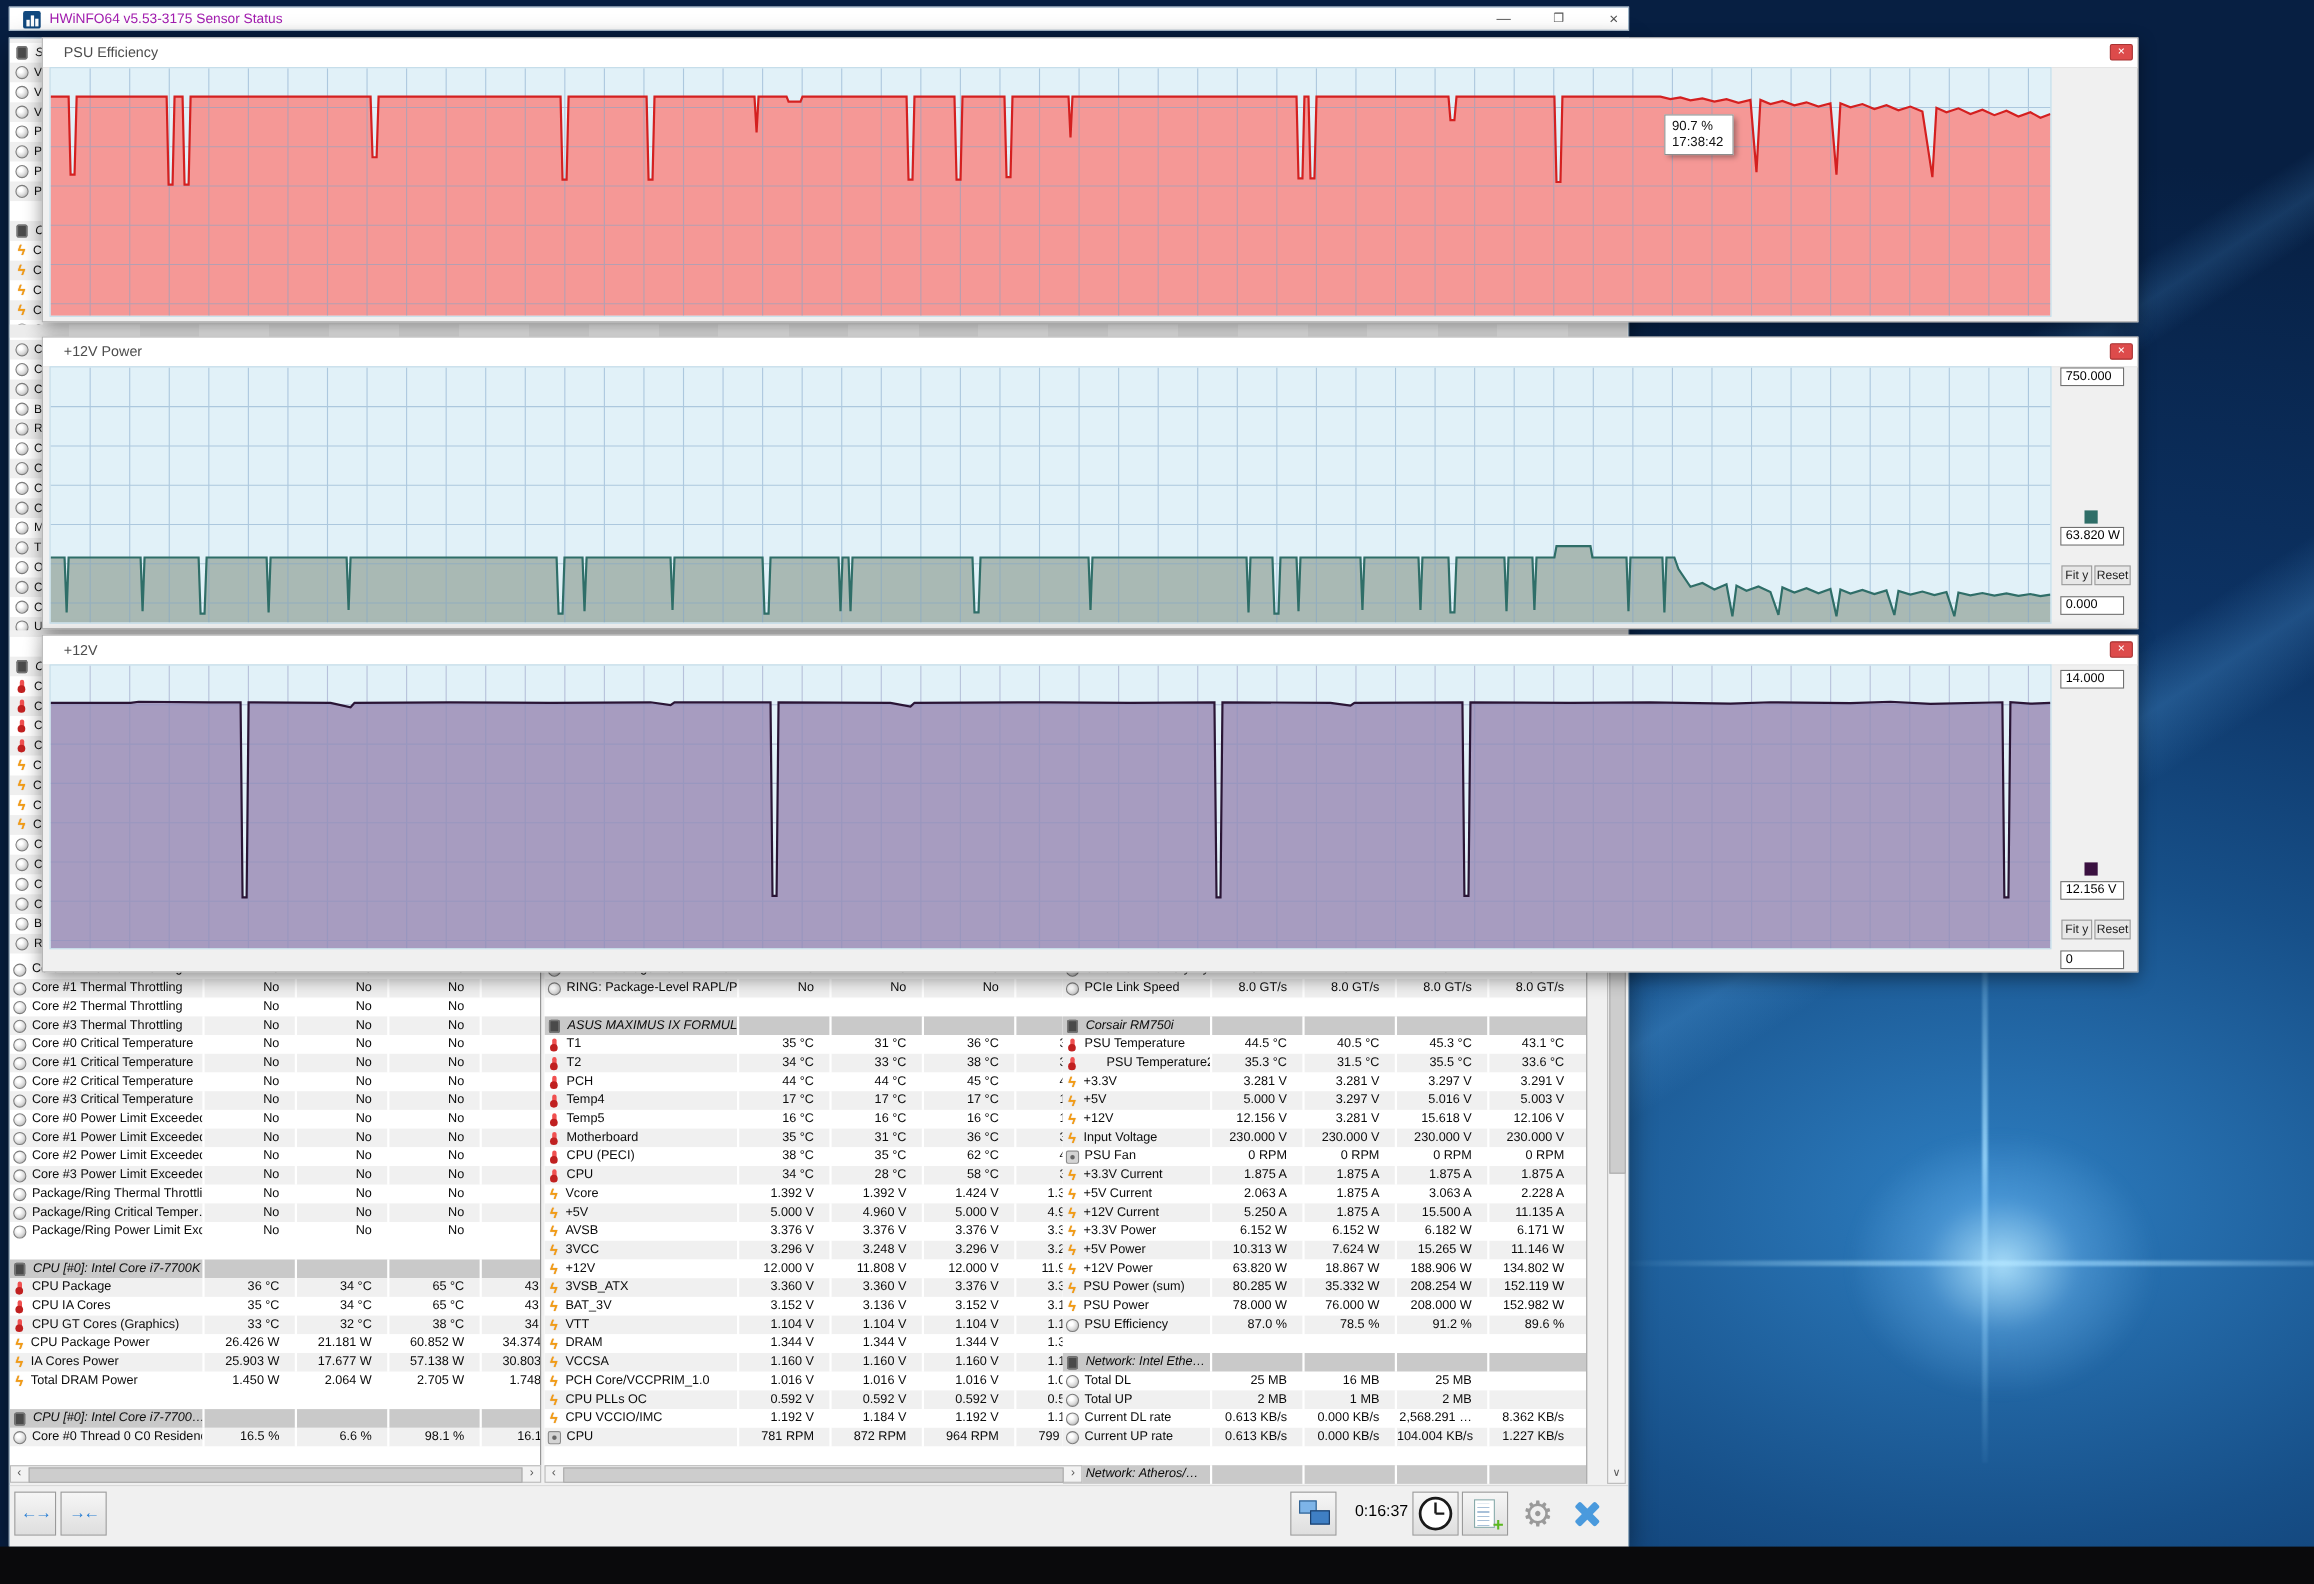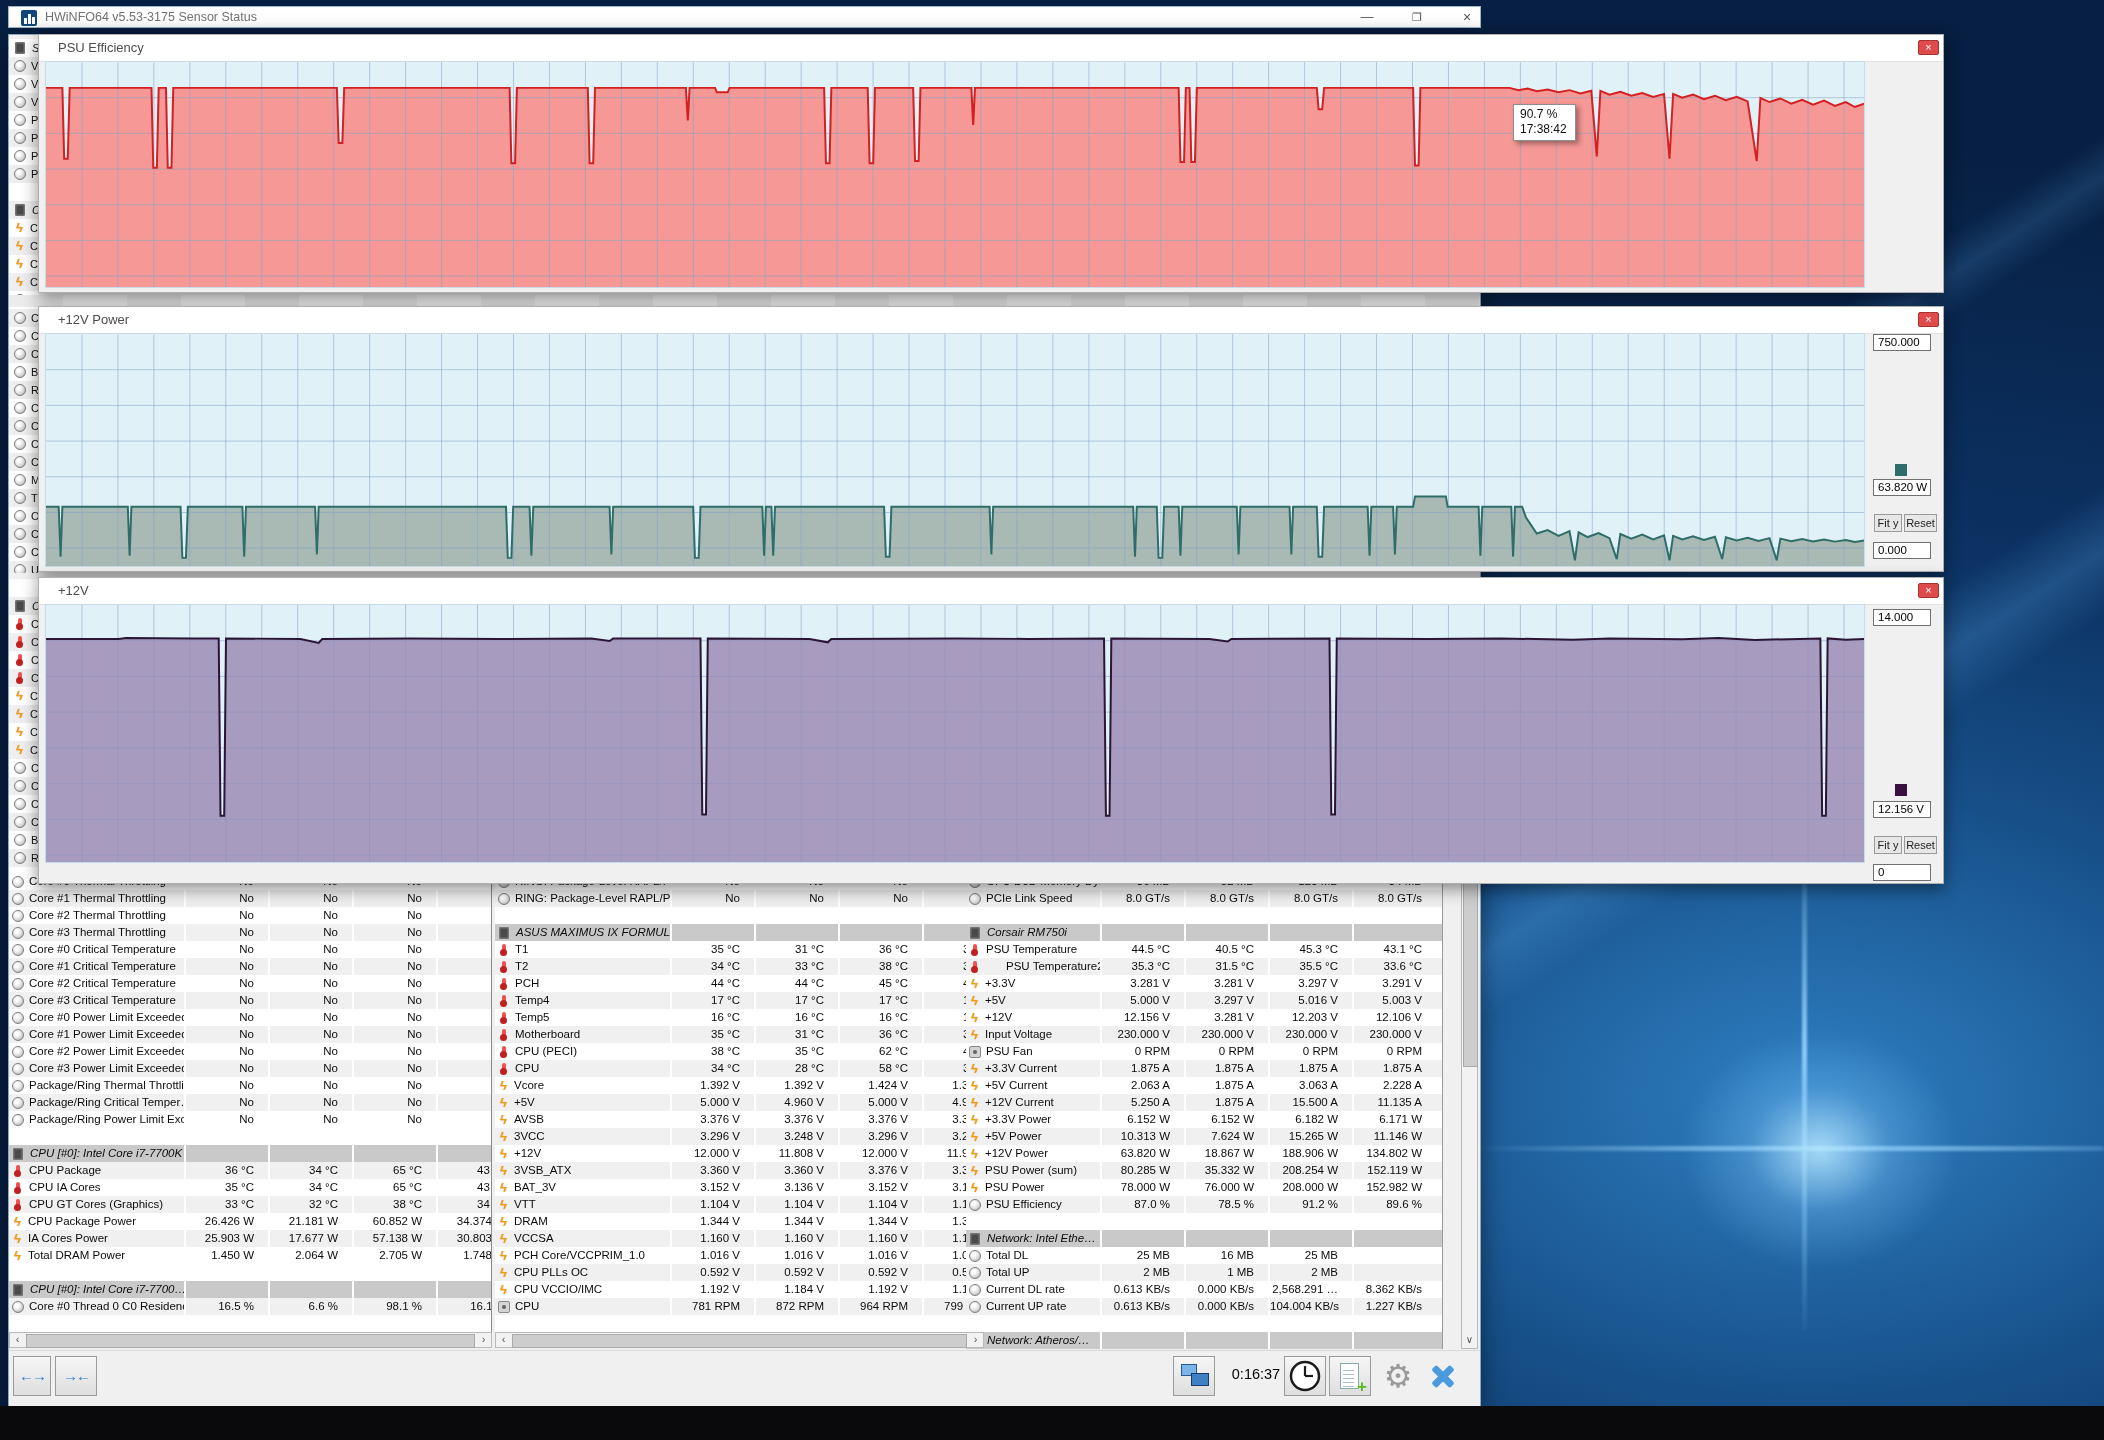--- a/index.html
+++ b/index.html
@@ -15,21 +15,21 @@
   #beam-d1{left:1330px;top:680px;width:980px;height:110px;transform:rotate(-33deg);background:linear-gradient(to bottom,rgba(90,170,235,0),rgba(90,170,235,.25),rgba(90,170,235,0));}
   #beam-d2{left:1540px;top:260px;width:760px;height:70px;transform:rotate(-33deg);background:linear-gradient(to bottom,rgba(90,170,235,0),rgba(90,170,235,.18),rgba(90,170,235,0));}
   #glow{left:1680px;top:1030px;width:280px;height:240px;background:radial-gradient(closest-side,rgba(180,230,255,.9),rgba(120,190,245,.35),rgba(120,190,245,0));filter:blur(5px);}
 
   
   #mw-titlebar{position:absolute;left:8px;top:6px;width:1473px;height:22px;background:#fff;
     border:1px solid #9fb6c9;box-sizing:border-box;z-index:1;}
   #app-icon{position:absolute;left:12px;top:3px;width:16px;height:16px;background:#10487e;border-radius:2px;}
   #app-icon i{position:absolute;bottom:2px;width:3px;background:#fff;}
   #app-icon .b1{left:3px;height:6px}#app-icon .b2{left:7px;height:10px}#app-icon .b3{left:11px;height:7px}
-  #app-title{position:absolute;left:36px;top:0;line-height:21px;font-size:12.5px;color:#737373;}
+  #app-title{position:absolute;left:36px;top:0;line-height:21px;font-size:12.5px;color:#a21caf;}
   .wbtn{position:absolute;top:0;width:44px;height:21px;text-align:center;line-height:20px;font-size:13px;color:#555;}
   #btn-min{left:1336px}#btn-max{left:1386px;font-size:11px}#btn-close{left:1436px;font-size:14px}
 
   #mw-body{position:absolute;left:8px;top:34px;width:1473px;height:1372px;background:#f0f0f0;
     border:1px solid #8fa7bb;box-sizing:border-box;z-index:1;box-shadow:0 8px 24px rgba(0,0,0,.45);}
   #menu-frag{position:absolute;left:4px;top:4px;font-size:12px;color:#222;}
 
   
   #side-strip{position:absolute;left:0;top:4px;width:30px;height:834px;overflow:hidden;background:#fff;}
   .srow{height:18px;line-height:18px;font-size:11px;color:#111;white-space:nowrap;display:flex;align-items:center;padding-left:5px;background:#fff;}
@@ -948,21 +948,21 @@
             <div class="val">5.016 V</div>
             <div class="val">5.003 V</div>
           </div>
           <div class="trow ">
             <div class="lbl" style="width: 131px;">
               <span class="ic ic-bolt">ϟ</span>
               <span>+12V</span>
             </div>
             <div class="val">12.156 V</div>
             <div class="val">3.281 V</div>
-            <div class="val">12.203 V</div>
+            <div class="val">15.618 V</div>
             <div class="val">12.106 V</div>
           </div>
           <div class="trow alt">
             <div class="lbl" style="width: 131px;">
               <span class="ic ic-bolt">ϟ</span>
               <span>Input Voltage</span>
             </div>
             <div class="val">230.000 V</div>
             <div class="val">230.000 V</div>
             <div class="val">230.000 V</div>

